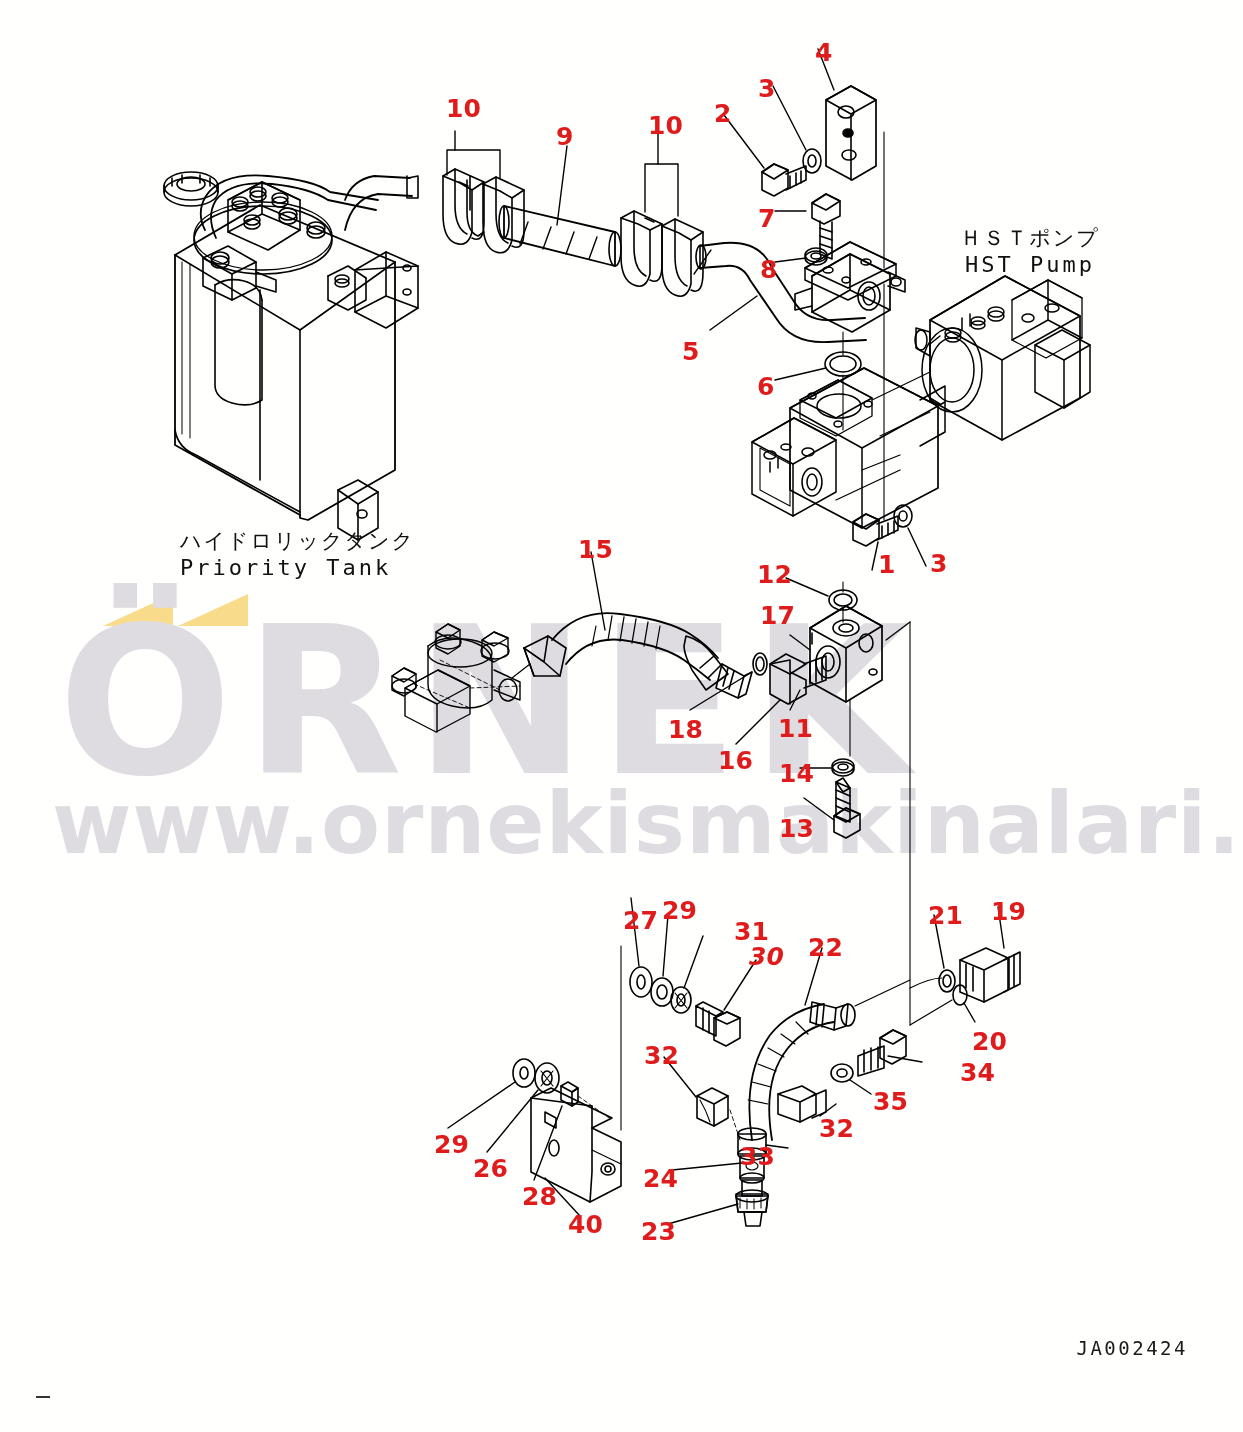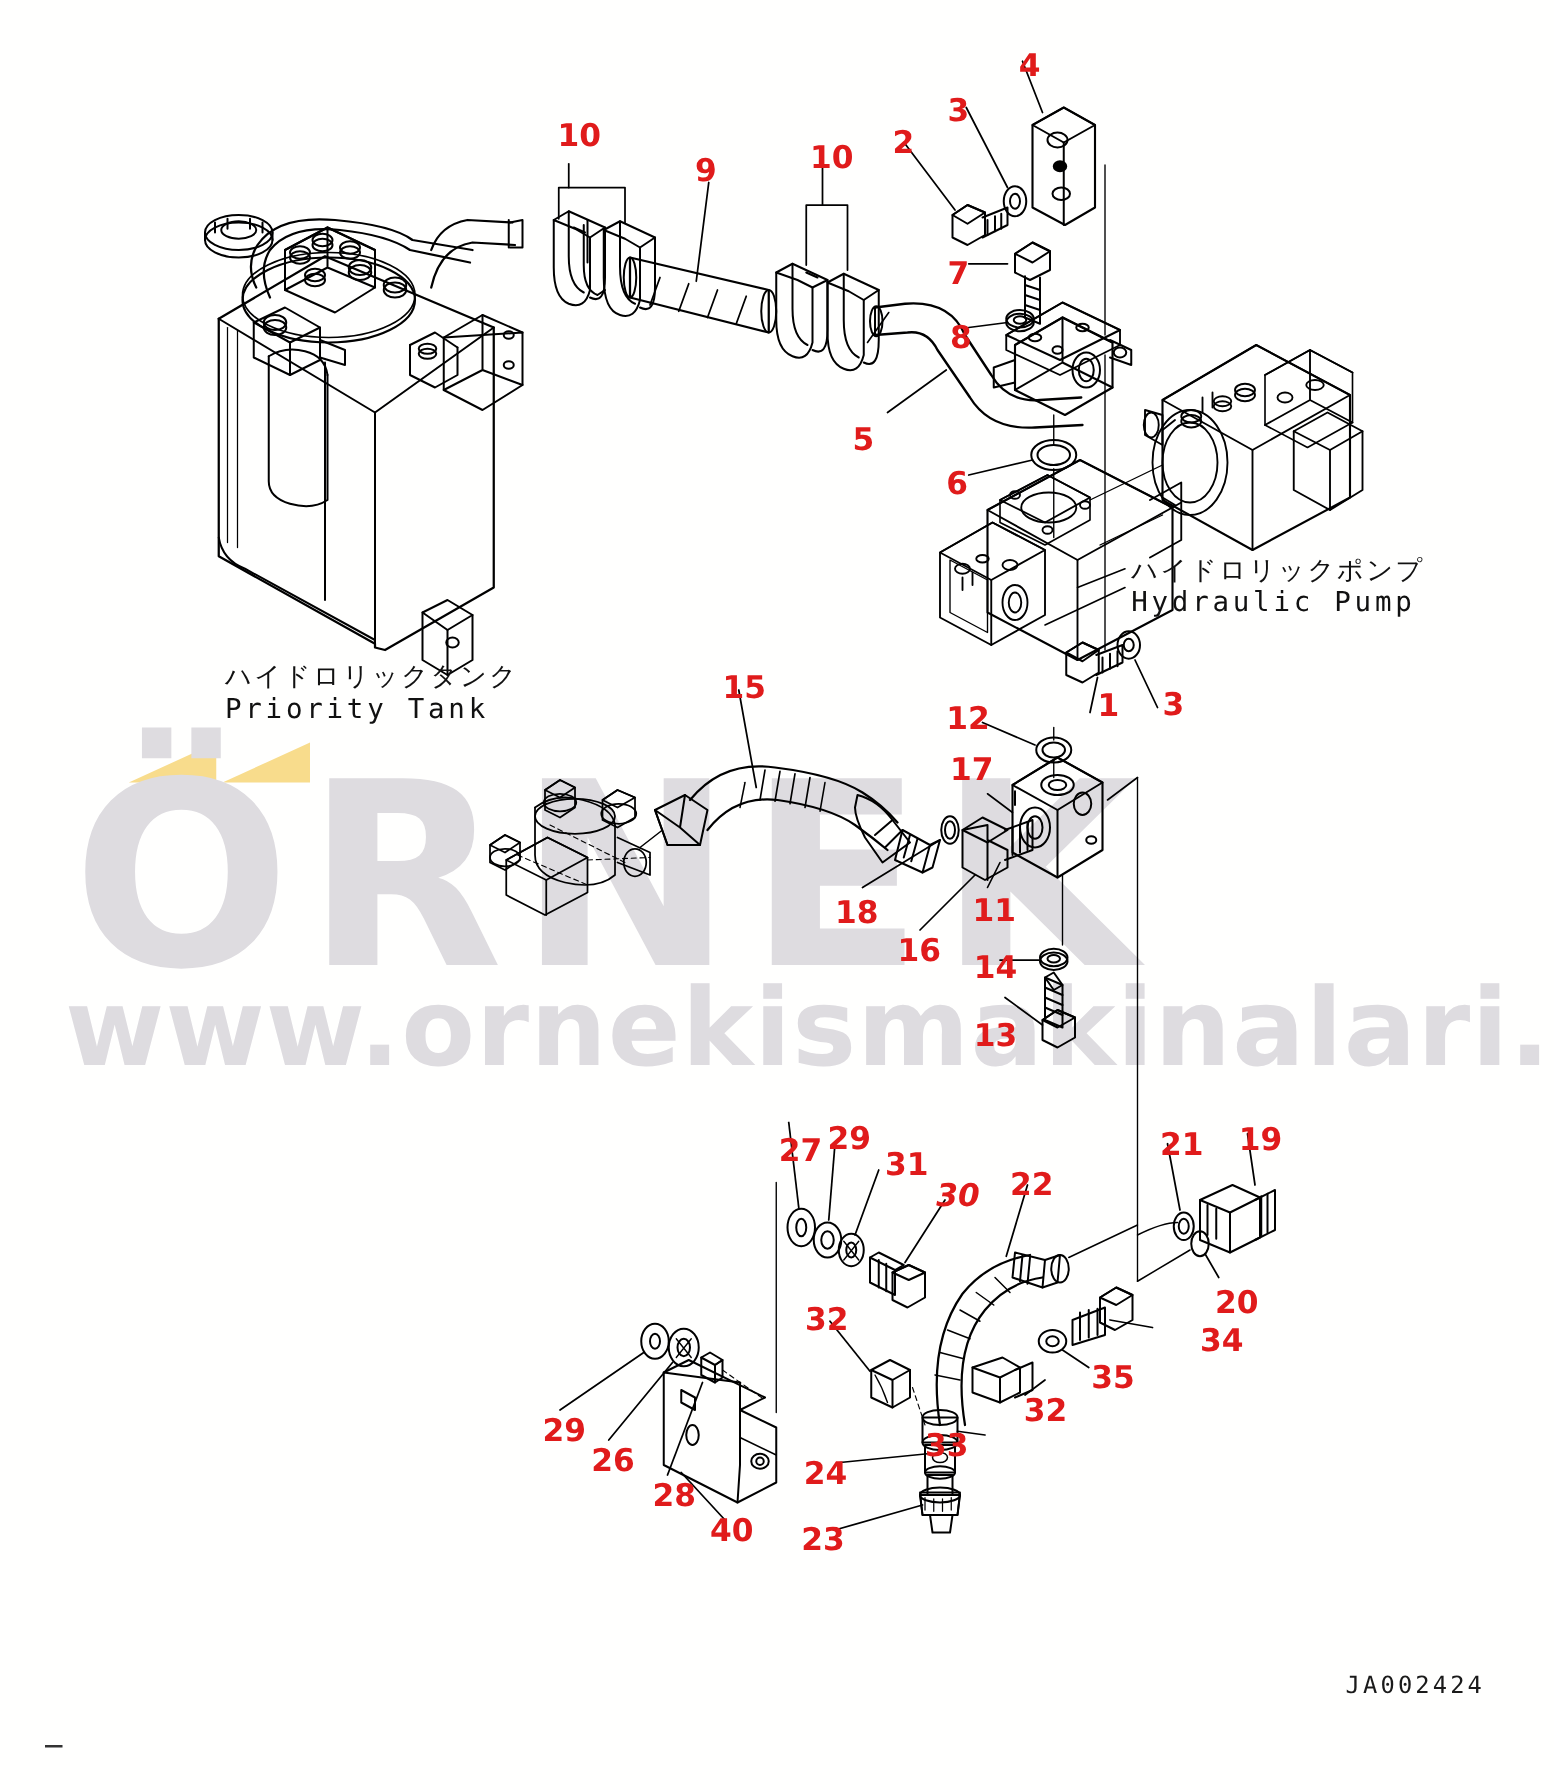--- a/index.html
+++ b/index.html
@@ -622,25 +622,25 @@
 
     </g>
   </svg>
   </div>
 
   <div class="caption" style="left:160px;top:528px;width:190px;margin-left:20px;">
     <span class="jp">ハイドロリックタンク</span>
     <span class="en">Priority Tank</span>
   </div>
 
-
-  <div class="caption" style="left:905px;top:443px;width:200px;">
-    <span class="jp">ハイドロリックポンプ</span>
-    <span class="en">Hydraulic Pump</span>
+  <div class="caption" style="left:955px;top:225px;width:150px;">
+    <span class="jp">ＨＳＴポンプ</span>
+    <span class="en">HST Pump</span>
   </div>
+
 
 
   <div id="callout-layer">
       <div class="callout" style="left: 446px; top: 96px;">10</div>
       <div class="callout" style="left: 556px; top: 124px;">9</div>
       <div class="callout" style="left: 648px; top: 113px;">10</div>
       <div class="callout" style="left: 714px; top: 101px;">2</div>
       <div class="callout" style="left: 758px; top: 76px;">3</div>
       <div class="callout" style="left: 815px; top: 40px;">4</div>
       <div class="callout" style="left: 758px; top: 206px;">7</div>
@@ -652,21 +652,21 @@
       <div class="callout" style="left: 757px; top: 562px;">12</div>
       <div class="callout" style="left: 578px; top: 537px;">15</div>
       <div class="callout" style="left: 760px; top: 603px;">17</div>
       <div class="callout" style="left: 668px; top: 717px;">18</div>
       <div class="callout" style="left: 718px; top: 748px;">16</div>
       <div class="callout" style="left: 778px; top: 716px;">11</div>
       <div class="callout" style="left: 779px; top: 761px;">14</div>
       <div class="callout" style="left: 779px; top: 816px;">13</div>
       <div class="callout" style="left: 623px; top: 876px; margin-top: 32px;">27</div>
       <div class="callout" style="left: 662px; top: 898px;">29</div>
-      <div class="callout" style="left: 708px; top: 919px; text-align: right;">31</div>
+      <div class="callout" style="left: 734px; top: 919px; text-align: right;">31</div>
       <div class="callout" style="left: 749px; top: 944px; font-style: italic;">30</div>
       <div class="callout" style="left: 808px; top: 935px;">22</div>
       <div class="callout" style="left: 928px; top: 903px;">21</div>
       <div class="callout" style="left: 991px; top: 899px;">19</div>
       <div class="callout" style="left: 972px; top: 1029px;">20</div>
       <div class="callout" style="left: 924px; top: 1060px; margin-left: 36px;">34</div>
       <div class="callout" style="left: 873px; top: 1089px;">35</div>
       <div class="callout" style="left: 819px; top: 1116px;">32</div>
       <div class="callout" style="left: 644px; top: 1043px;">32</div>
       <div class="callout" style="left: 740px; top: 1144px;">33</div>

